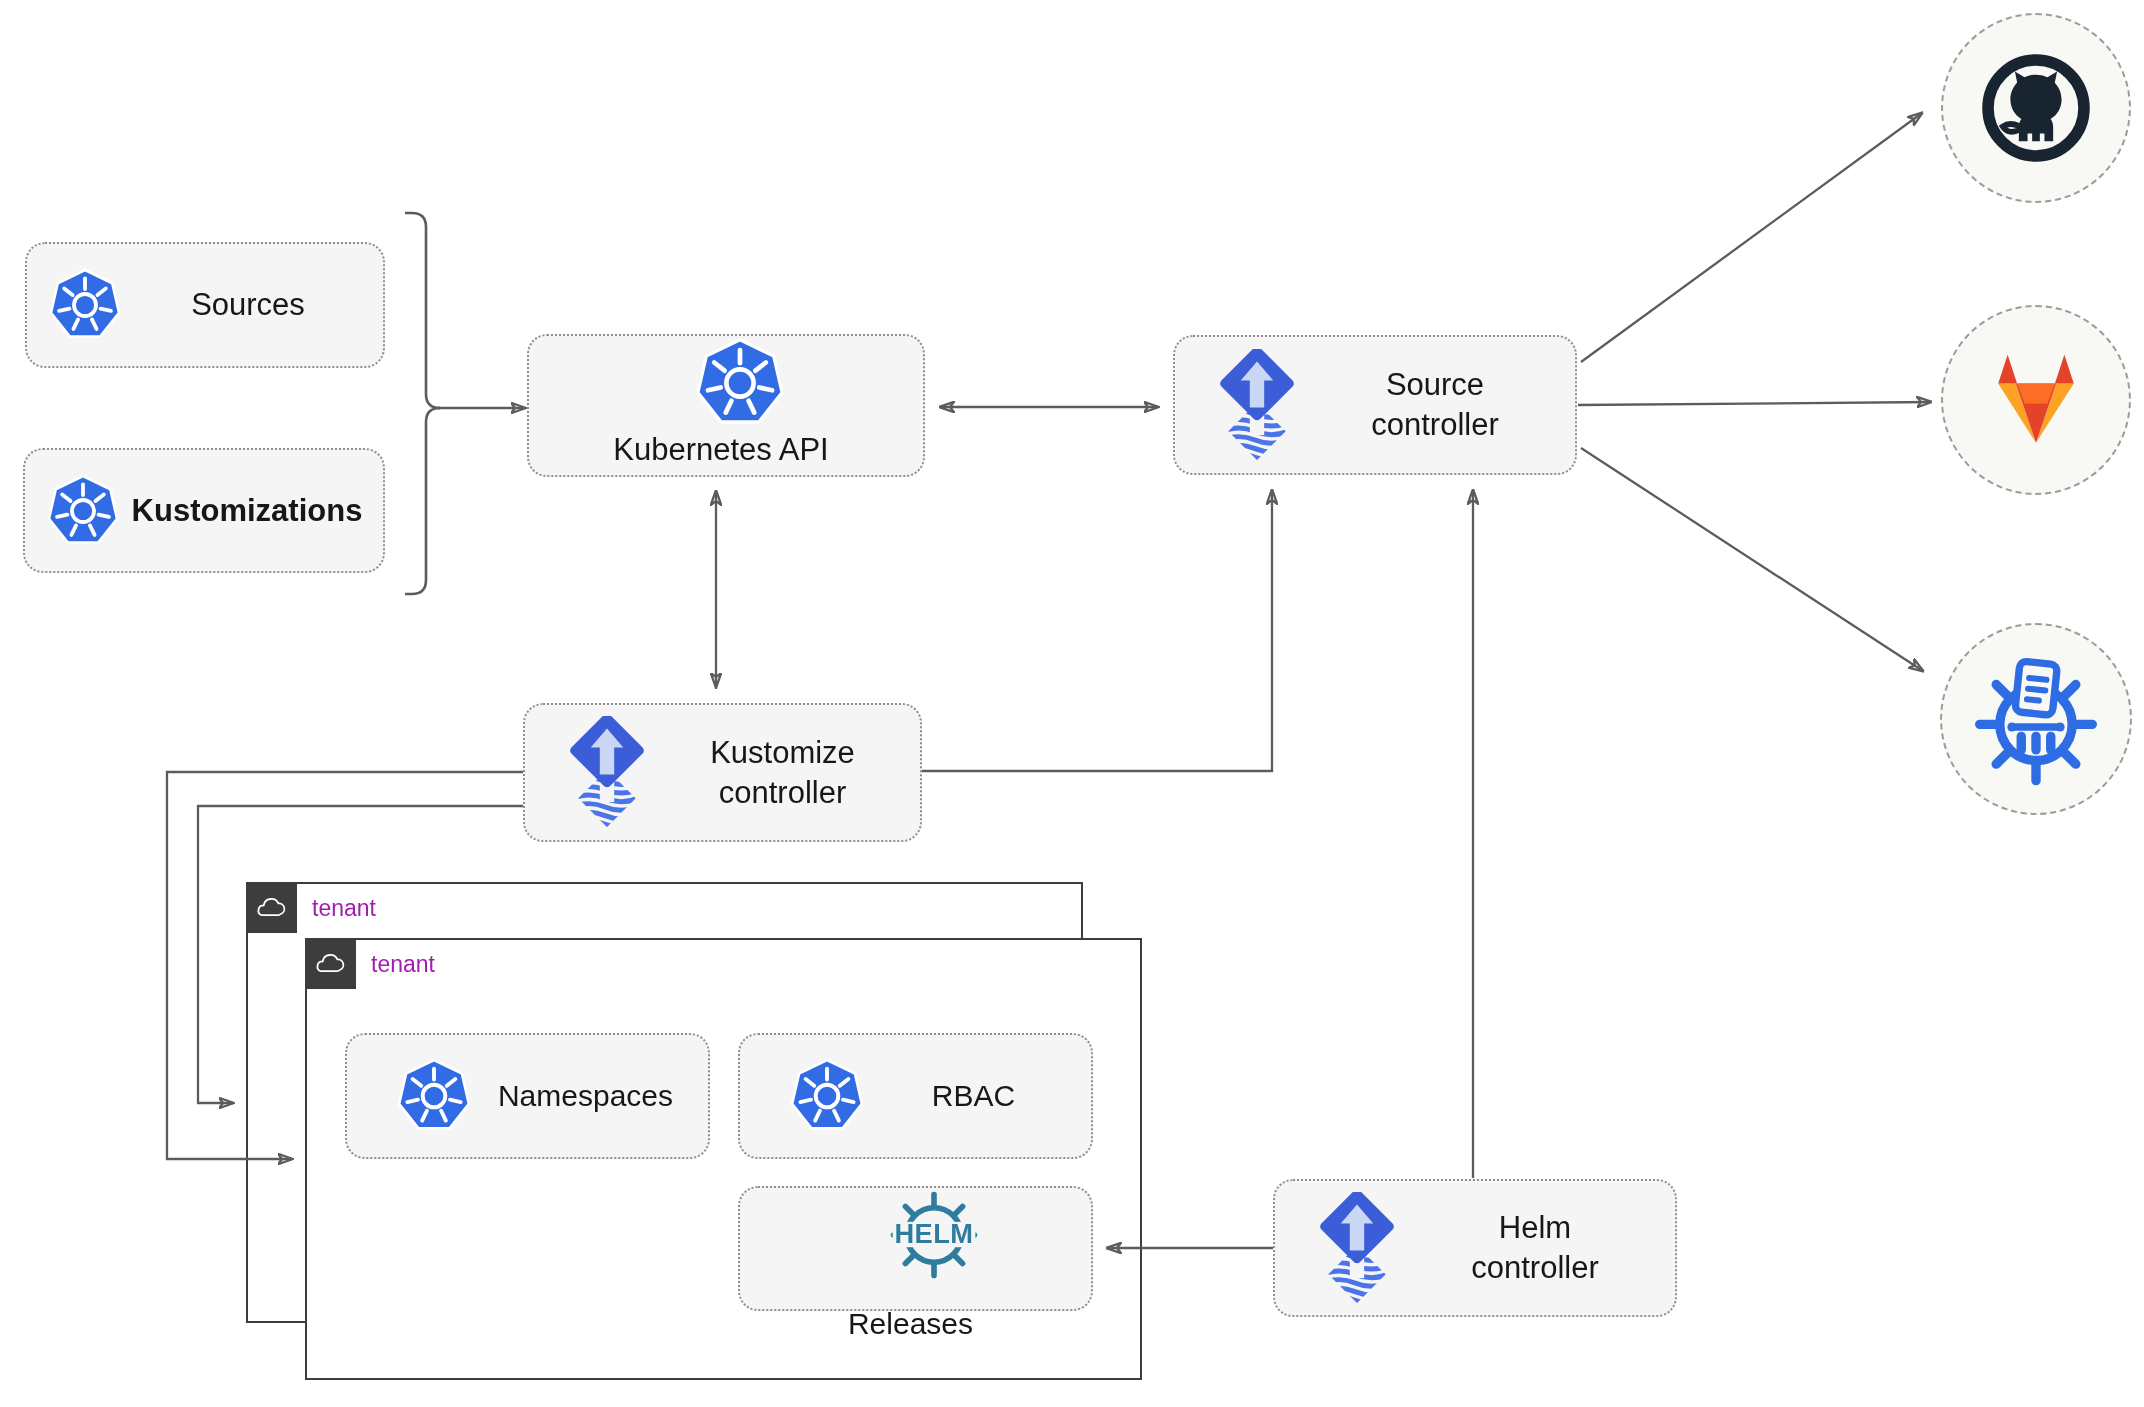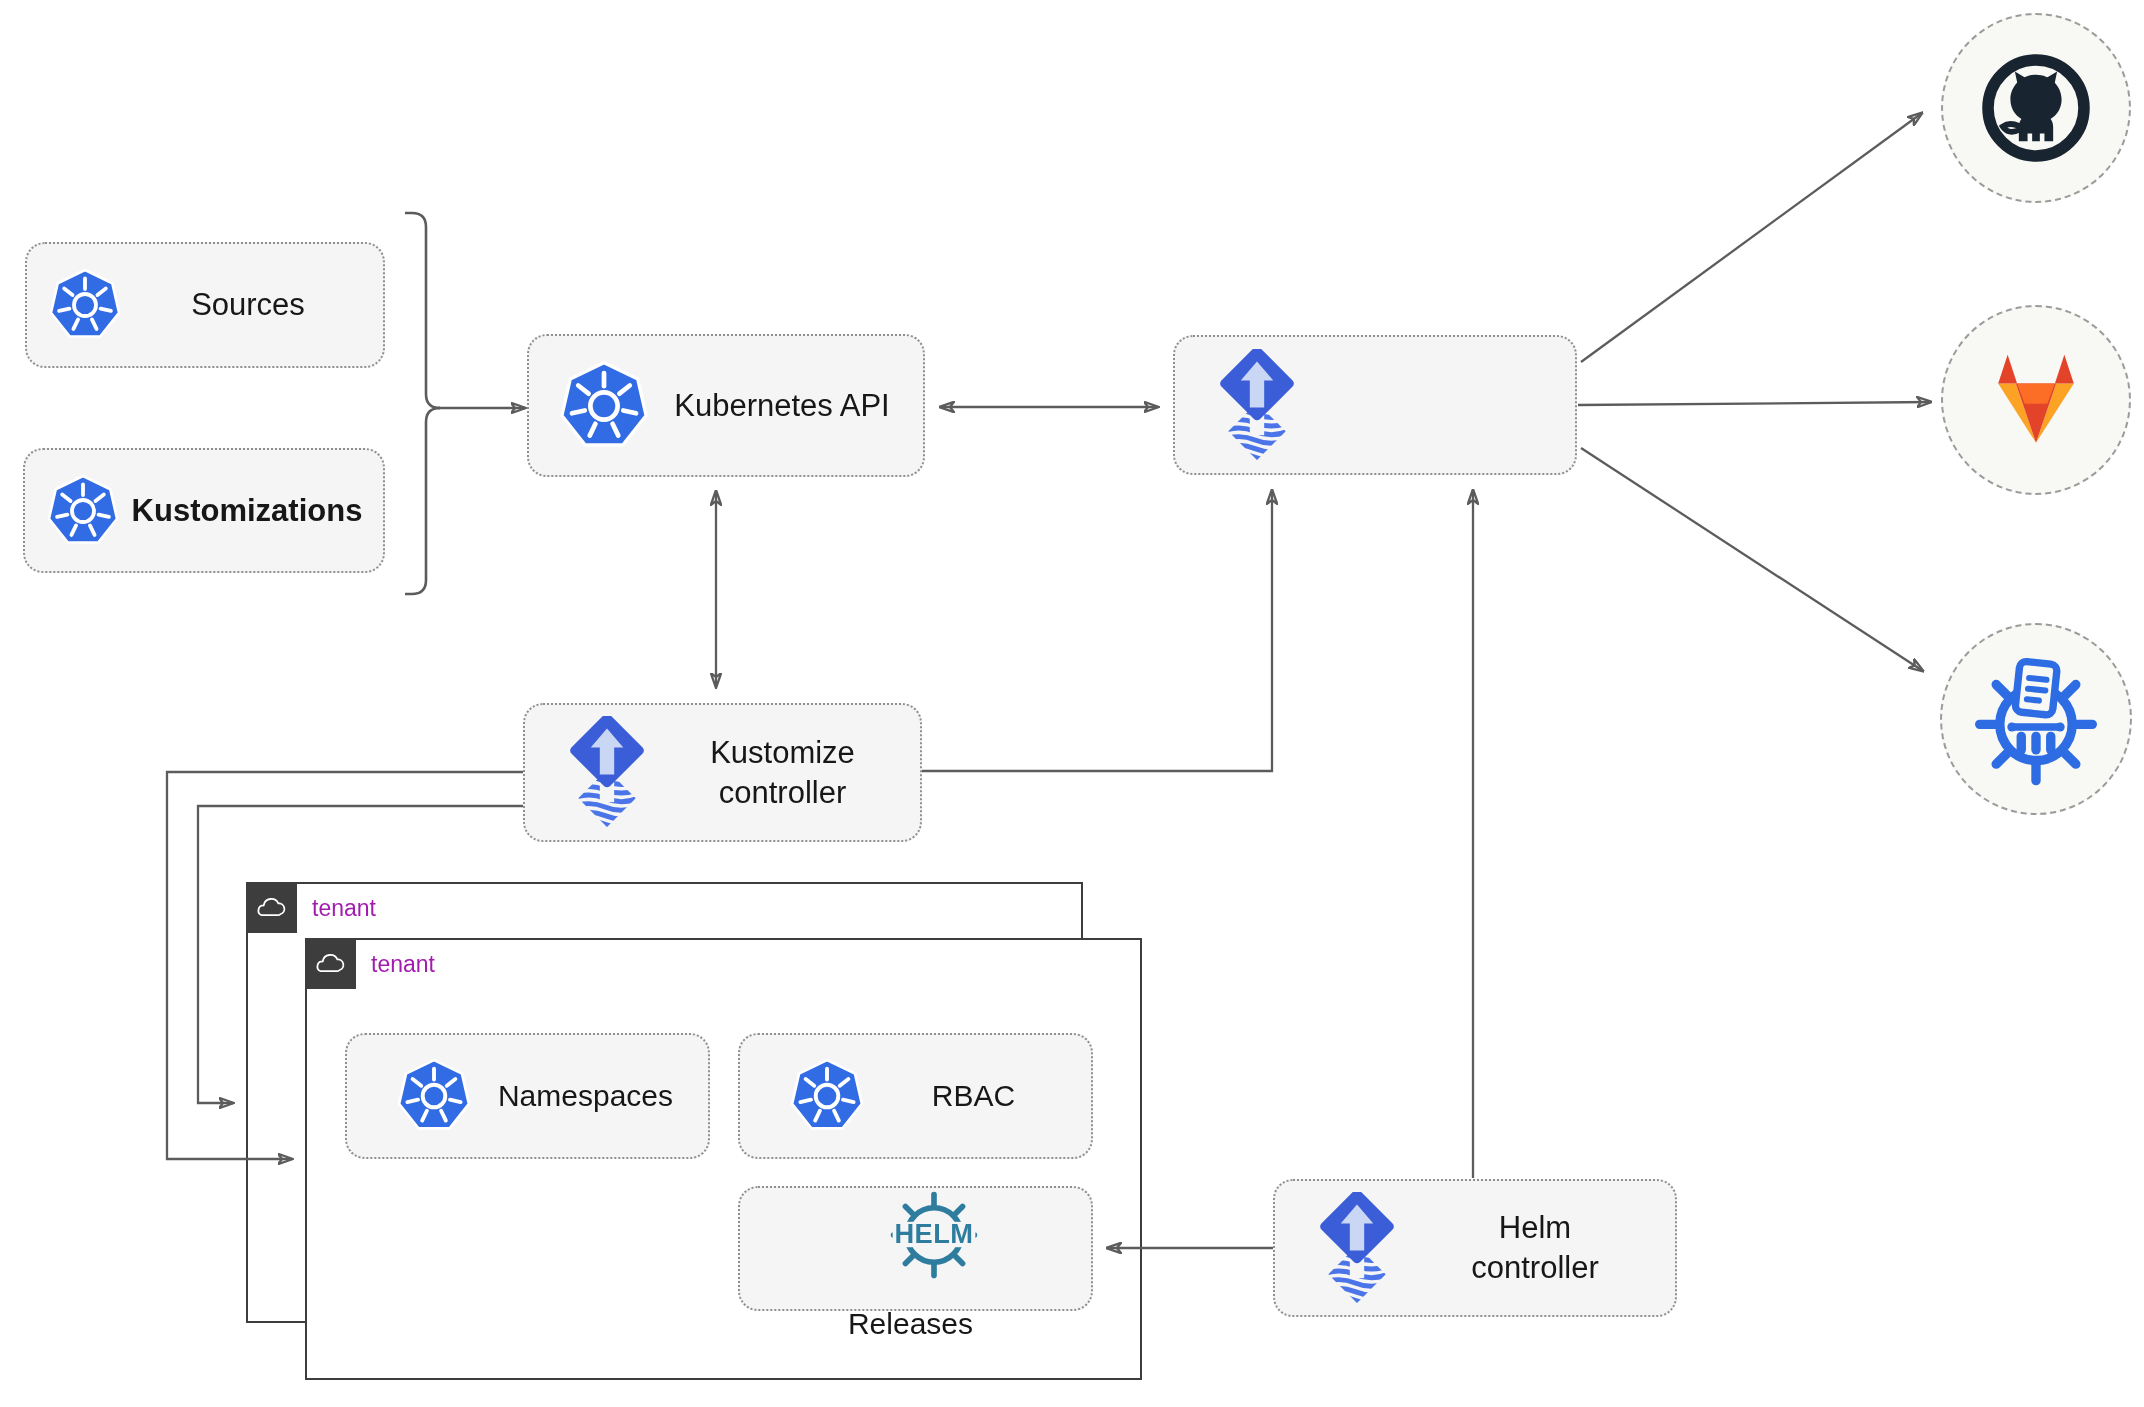--- a/index.html
+++ b/index.html
@@ -105,35 +105,36 @@
 
   <div class="node" style="left:23px;top:448px;width:362px;height:125px;font-weight:bold;">
     <div class="icon-wrap" style="padding-left:20px;">
       <svg width="76" height="76" viewBox="0 0 100 100">
           <use href="#sym-k8s"></use>
         </svg>
     </div>
     <div class="node-label">Kustomizations</div>
   </div>
 
-  <div class="node" style="left:527px;top:334px;width:398px;height:143px;">
+  <div class="node" style="left:527px;top:334px;width:398px;height:143px;flex-direction:column;">
     <div class="icon-wrap" style="padding-left:28px;">
       <svg width="94" height="94" viewBox="0 0 100 100">
           <use href="#sym-k8s"></use>
         </svg>
     </div>
     <div class="node-label">Kubernetes API</div>
   </div>
 
   <div class="node two-line" style="left:1173px;top:335px;width:404px;height:140px;">
     <div class="icon-wrap" style="padding-left:34px;">
       <svg width="96" height="113" viewBox="0 0 100 118">
           <use href="#sym-flux"></use>
         </svg>
     </div>
+    <div class="node-label"><span>Source controller</span></div>
   </div>
 
   <div class="node two-line" style="left:523px;top:703px;width:399px;height:139px;">
     <div class="icon-wrap" style="padding-left:34px;">
       <svg width="96" height="113" viewBox="0 0 100 118">
           <use href="#sym-flux"></use>
         </svg>
     </div>
     <div class="node-label"><span>Kustomize controller</span></div>
   </div>

